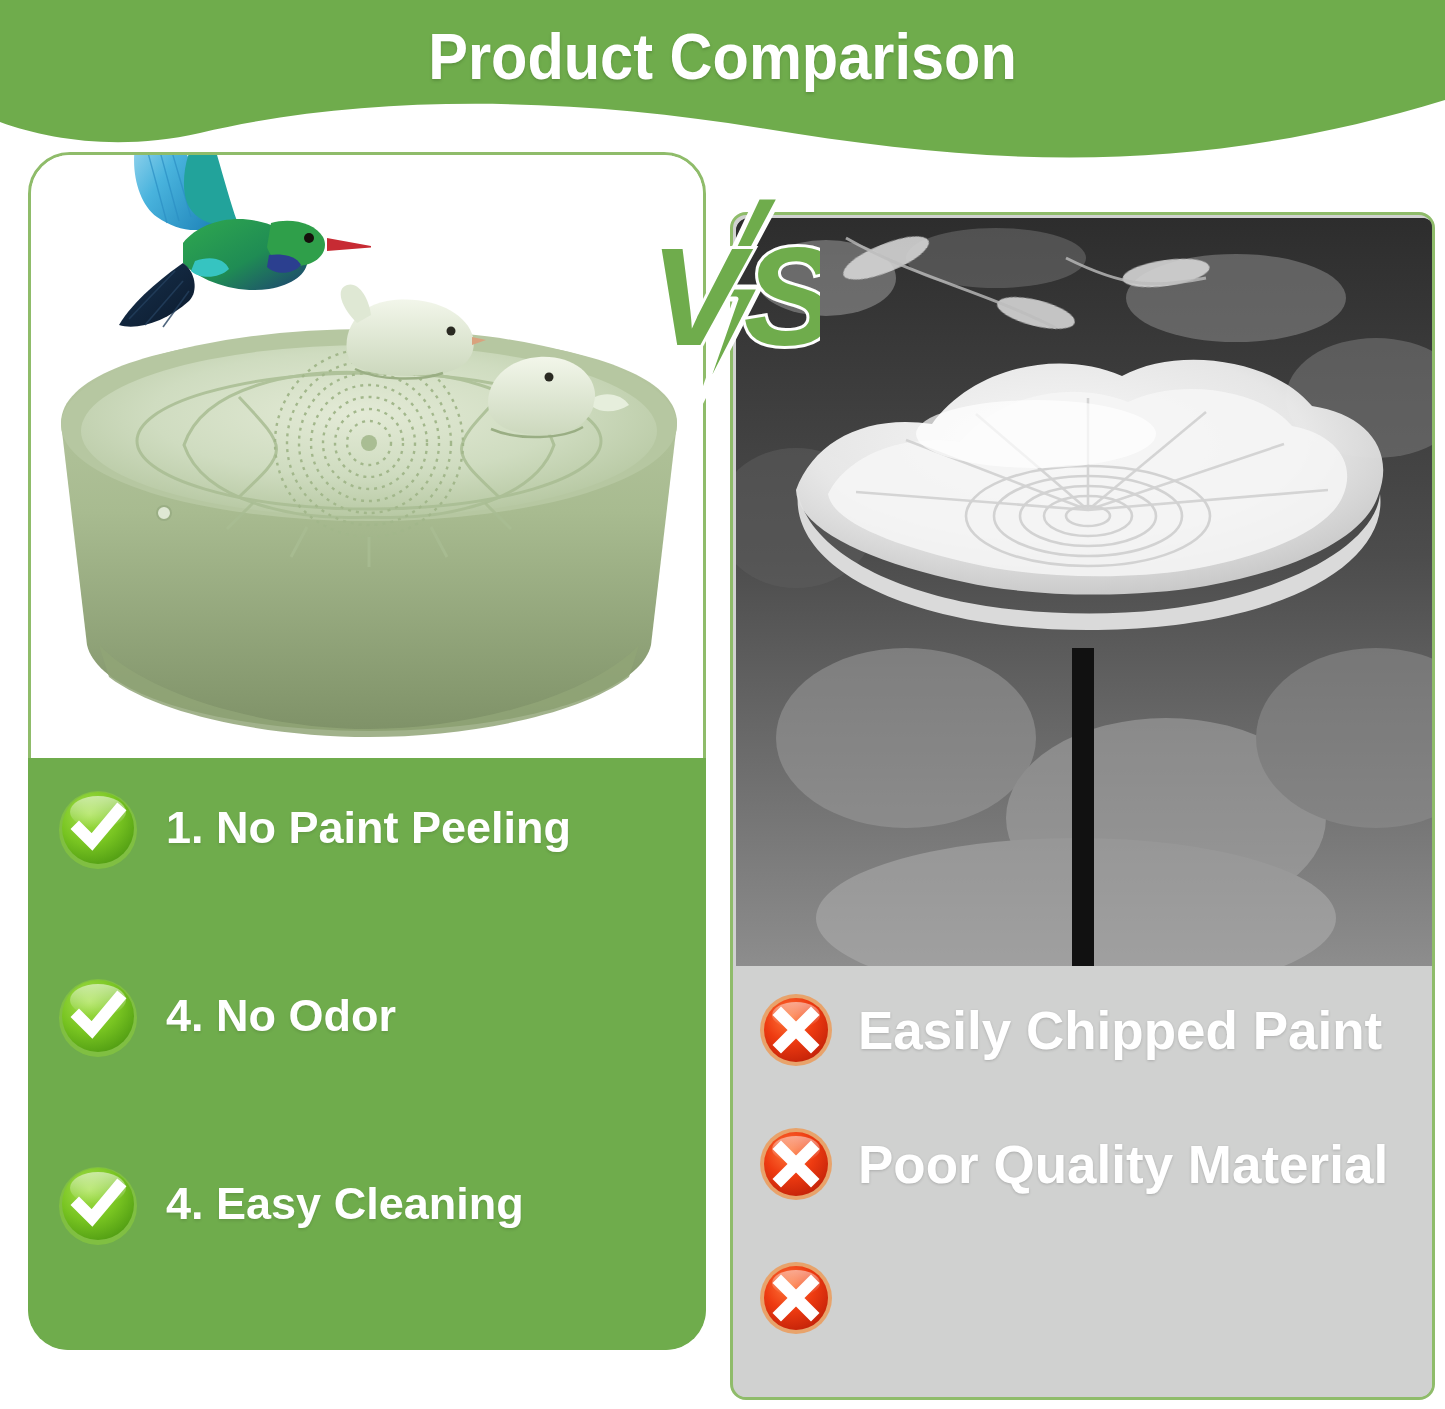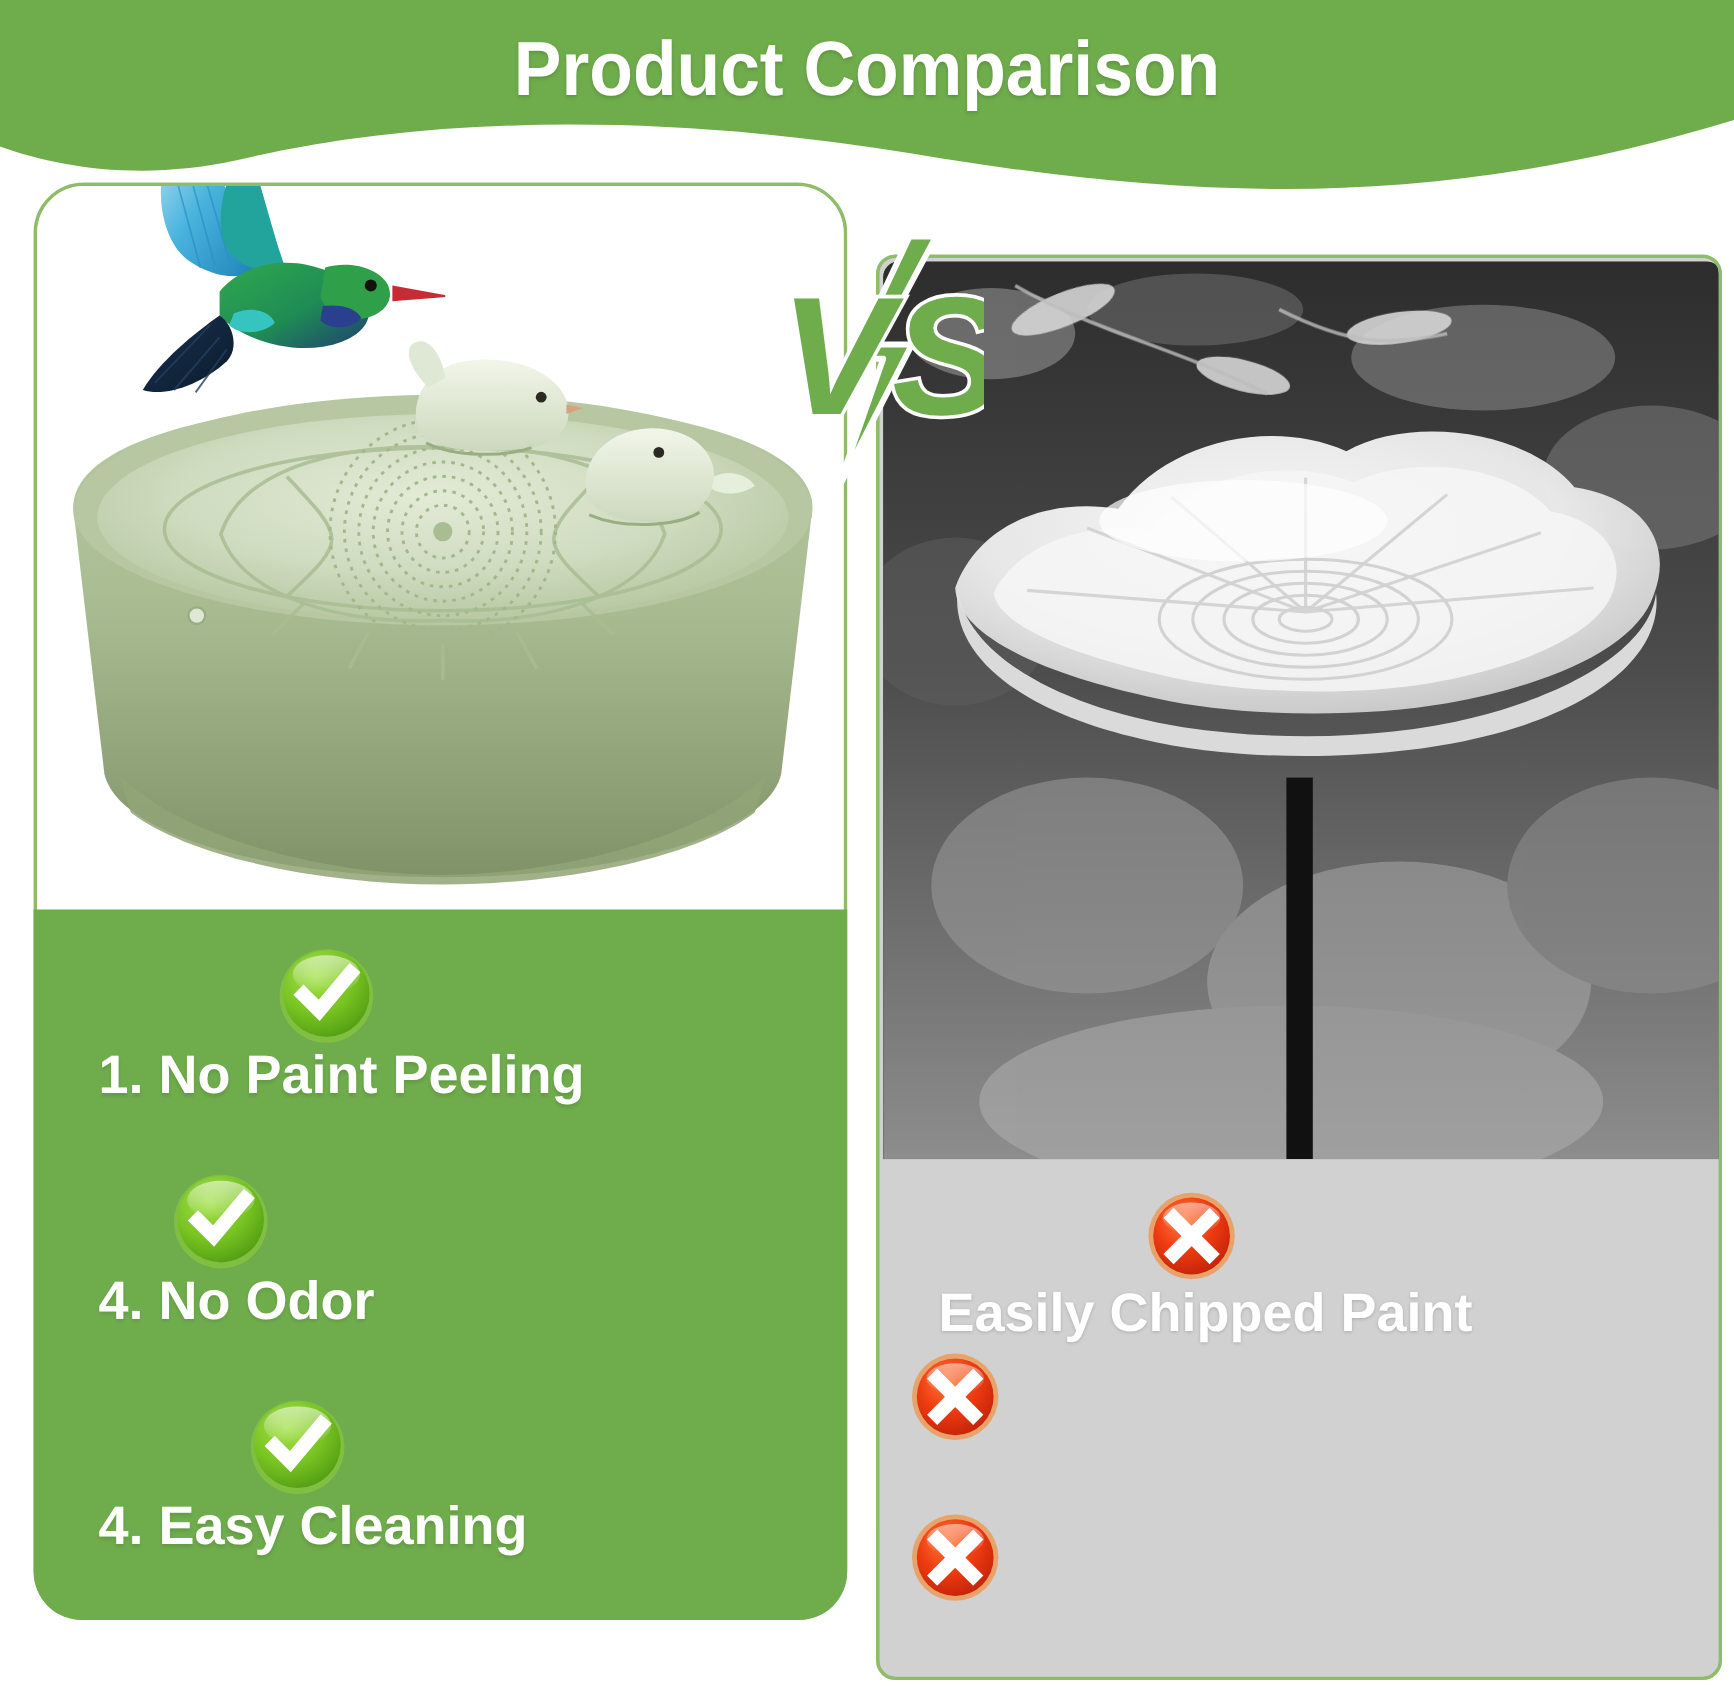--- a/index.html
+++ b/index.html
@@ -35,25 +35,25 @@
   
   .right-panel{position:absolute;left:730px;top:212px;width:705px;height:1188px;}
   .right-outline{position:absolute;inset:0;border:3px solid #8fbc6a;border-radius:16px;
       box-sizing:border-box;background:#d0d1d0;overflow:hidden;}
   .right-photo{position:absolute;left:3px;top:3px;width:699px;height:748px;overflow:hidden;
       background:#3a3a3a;border-radius:13px 13px 0 0;}
   .right-list{position:absolute;left:3px;top:751px;width:699px;height:434px;
       background:#d0d1d0;border-radius:0 0 13px 13px;}
 
   
-  .feat-row{position:absolute;display:flex;align-items:center;flex-direction:column;}
+  .feat-row{position:absolute;display:flex;align-items:center;}
   .badge{width:84px;height:84px;flex:0 0 84px;position:relative;}
   .feat-text{color:#ffffff;font-size:45px;font-weight:bold;margin-left:26px;
       white-space:nowrap;text-shadow:0 2px 3px rgba(0,0,0,.10);}
-  .con-text{color:#ffffff;font-size:45px;font-weight:bold;margin-left:24px;
+  .con-text{color:#ffffff;font-size:53px;font-weight:bold;margin-left:24px;
       white-space:nowrap;text-shadow:0 1px 3px rgba(0,0,0,.18);}
   .con-row .badge{width:76px;height:76px;flex:0 0 76px;}
 </style>
 </head>
 <body>
 
 <div class="header">
   <svg class="header-wave" viewBox="0 0 1445 160" preserveAspectRatio="none">
     <path d="M0,0 H1445 V100 C1200,175 1000,168 760,128 C560,95 360,95 200,133 C120,151 50,140 0,122 Z" fill="#6fac4c"></path>
   </svg>
@@ -353,20 +353,21 @@
 
       <div class="feat-row con-row" style="left:22px;top:160px;">
         <span class="badge">
           <svg viewBox="0 0 76 76" width="76" height="76">
             <circle cx="38" cy="38" r="36" fill="#f58b34" opacity=".65"></circle>
             <circle cx="38" cy="38" r="32" fill="url(#xg)"></circle>
             <ellipse cx="38" cy="23" rx="24" ry="13" fill="url(#xgloss)"></ellipse>
             <path d="M23,23 L53,53 M53,23 L23,53" stroke="#ffffff" stroke-width="12" stroke-linecap="square"></path>
           </svg>
         </span>
+        <span class="con-text">Poor Quality Material</span>
       </div>
 
       <div class="feat-row con-row" style="left:22px;top:294px;">
         <span class="badge">
           <svg viewBox="0 0 76 76" width="76" height="76">
             <circle cx="38" cy="38" r="36" fill="#f58b34" opacity=".65"></circle>
             <circle cx="38" cy="38" r="32" fill="url(#xg)"></circle>
             <ellipse cx="38" cy="23" rx="24" ry="13" fill="url(#xgloss)"></ellipse>
             <path d="M23,23 L53,53 M53,23 L23,53" stroke="#ffffff" stroke-width="12" stroke-linecap="square"></path>
           </svg>

